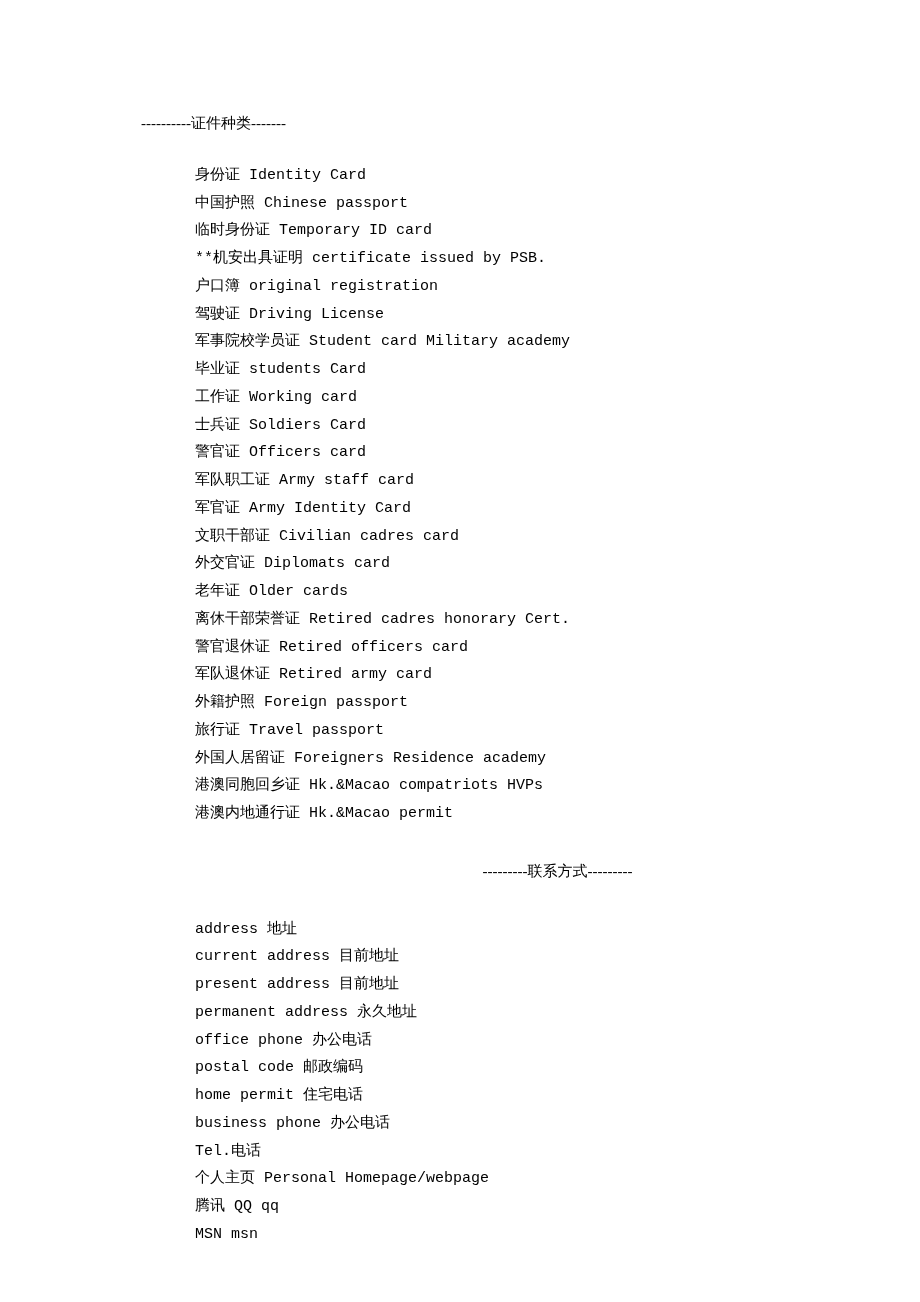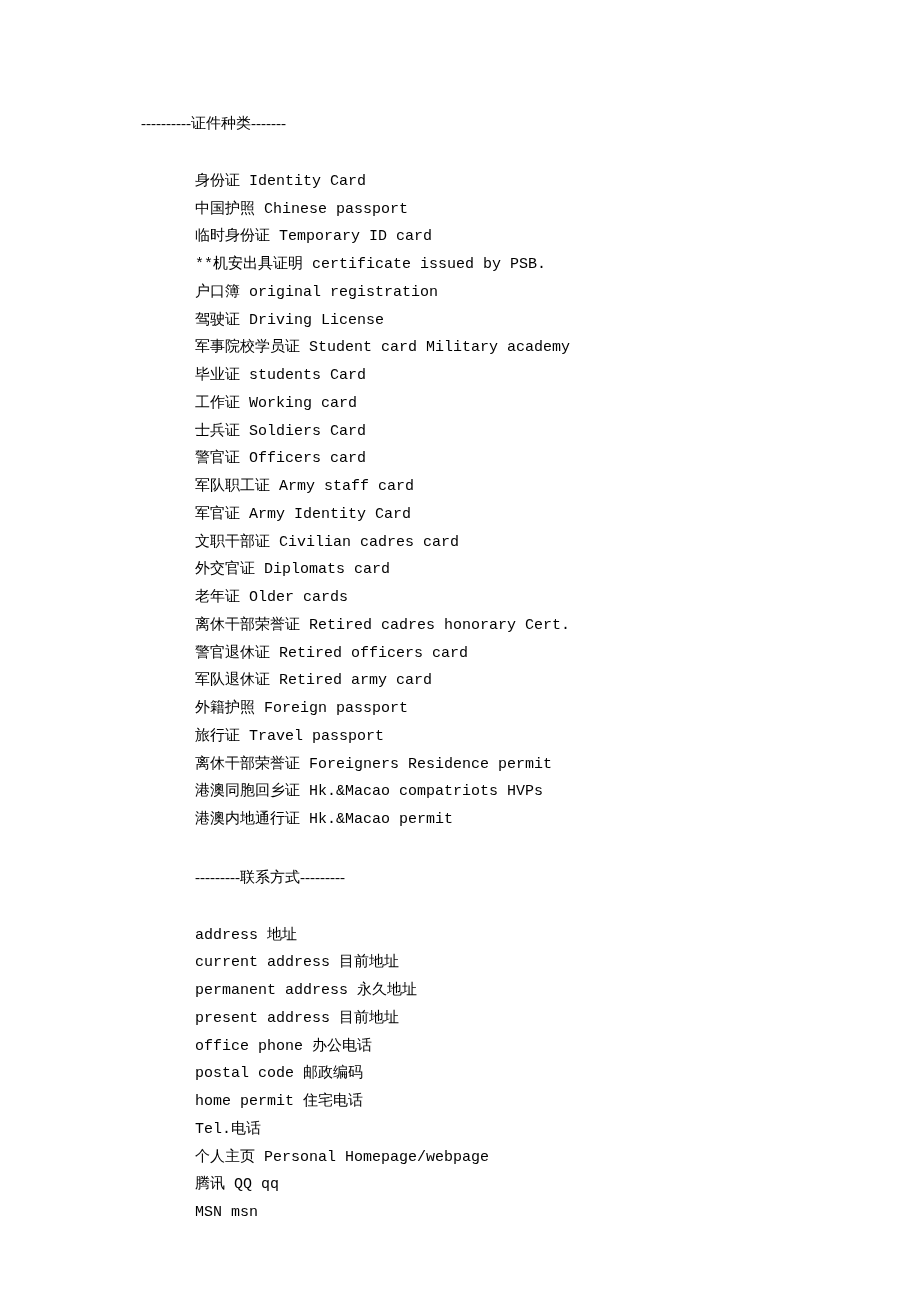--- a/index.html
+++ b/index.html
@@ -10,28 +10,29 @@
     body {
       background: #ffffff;
       font-family: "SimSun", "宋体", serif;
       font-size: 15px;
       color: #000000;
       line-height: 1.85;
       padding: 110px 0 0 155px;
       width: 920px;
     }
     .section-header {
-      margin-bottom: 30px;
+      margin-bottom: 24px;
       margin-left: -14px;
       font-family: "SimSun", "宋体", serif;
     }
     .section-header-2 {
       margin-top: 30px;
       margin-bottom: 30px;
       font-family: "SimSun", "宋体", serif;
+      text-align: center;
     }
     .line {
       font-family: Liberation Mono, monospace;
       white-space: pre-wrap;
     }
     .content-block {
       padding-left: 40px;
     }
   </style>
 </head>
@@ -54,34 +55,35 @@
     <div class="line">军队职工证 Army staff card</div>
     <div class="line">军官证 Army Identity Card</div>
     <div class="line">文职干部证 Civilian cadres card</div>
     <div class="line">外交官证 Diplomats card</div>
     <div class="line">老年证 Older cards</div>
     <div class="line">离休干部荣誉证 Retired cadres honorary Cert.</div>
     <div class="line">警官退休证 Retired officers card</div>
     <div class="line">军队退休证 Retired army card</div>
     <div class="line">外籍护照 Foreign passport</div>
     <div class="line">旅行证 Travel passport</div>
-    <div class="line">离休干部荣誉证 Foreigners Residence permit</div>
+    <div class="line">外国人居留证 Foreigners Residence academy</div>
     <div class="line">港澳同胞回乡证 Hk.&amp;Macao compatriots HVPs</div>
     <div class="line">港澳内地通行证 Hk.&amp;Macao permit</div>
   </div>
 
 <div class="content-block">
   <div class="section-header-2">---------联系方式---------</div>
 </div>
 
 <div class="content-block" id="section2">
     <div class="line">address 地址</div>
     <div class="line">current address 目前地址</div>
+    <div class="line">present address 目前地址</div>
     <div class="line">permanent address 永久地址</div>
-    <div class="line">present address 目前地址</div>
     <div class="line">office phone 办公电话</div>
     <div class="line">postal code 邮政编码</div>
     <div class="line">home permit 住宅电话</div>
+    <div class="line">business phone 办公电话</div>
     <div class="line">Tel.电话</div>
     <div class="line">个人主页 Personal Homepage/webpage</div>
     <div class="line">腾讯 QQ qq</div>
     <div class="line">MSN msn</div>
   </div>
 
 </body></html>

